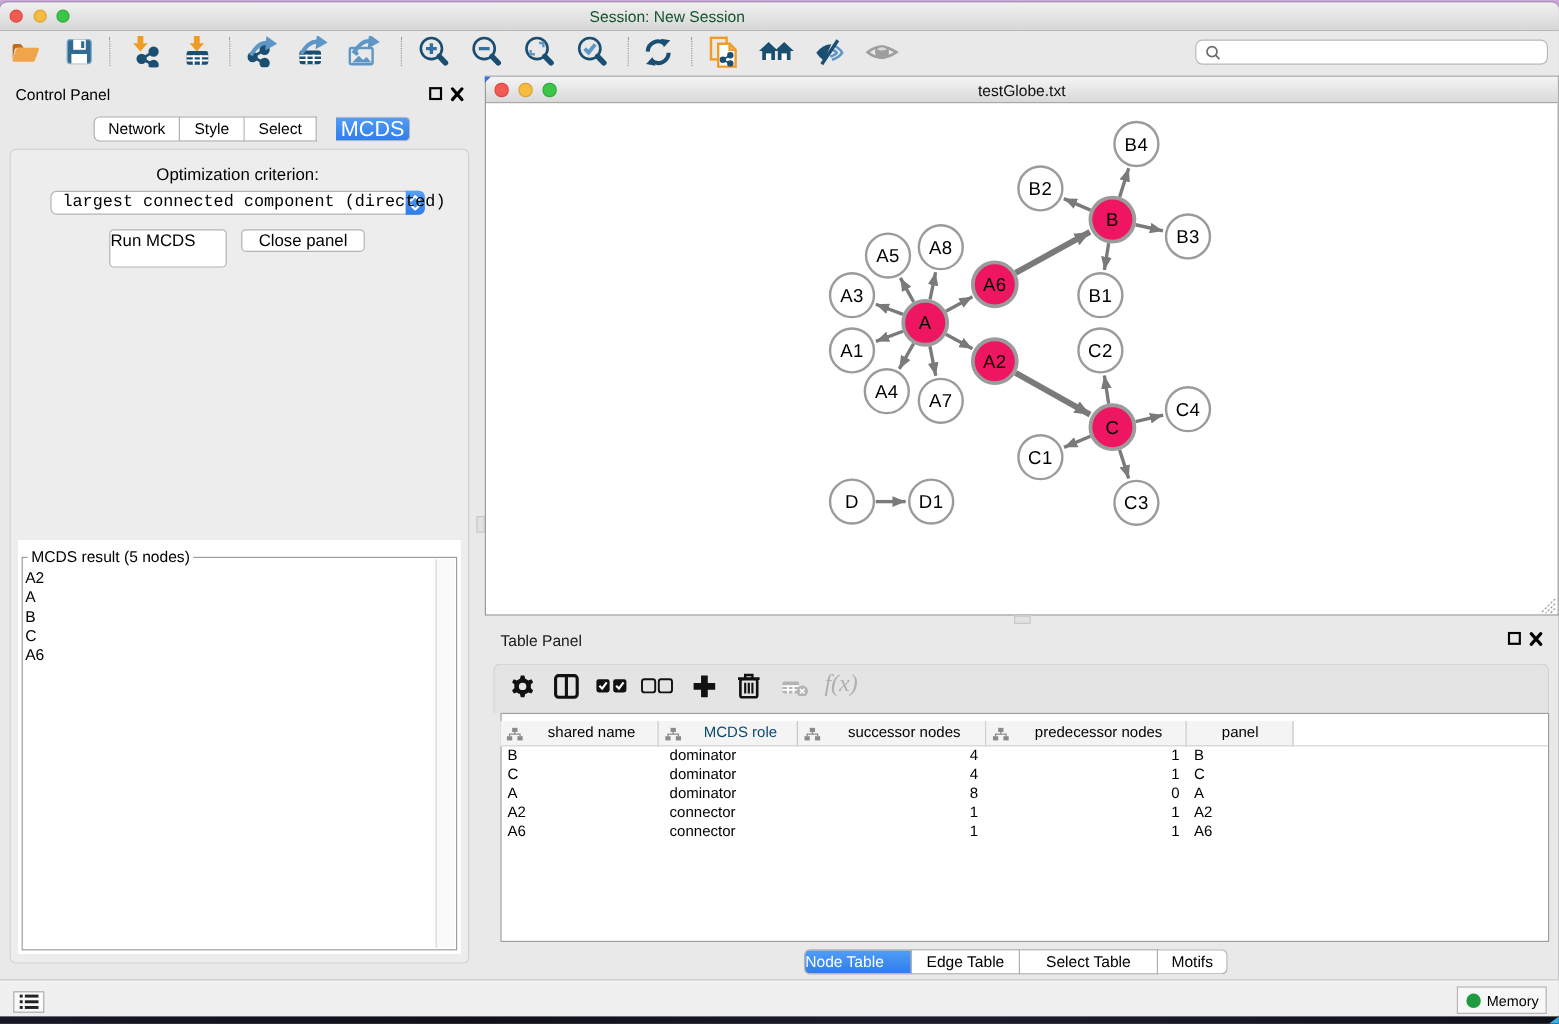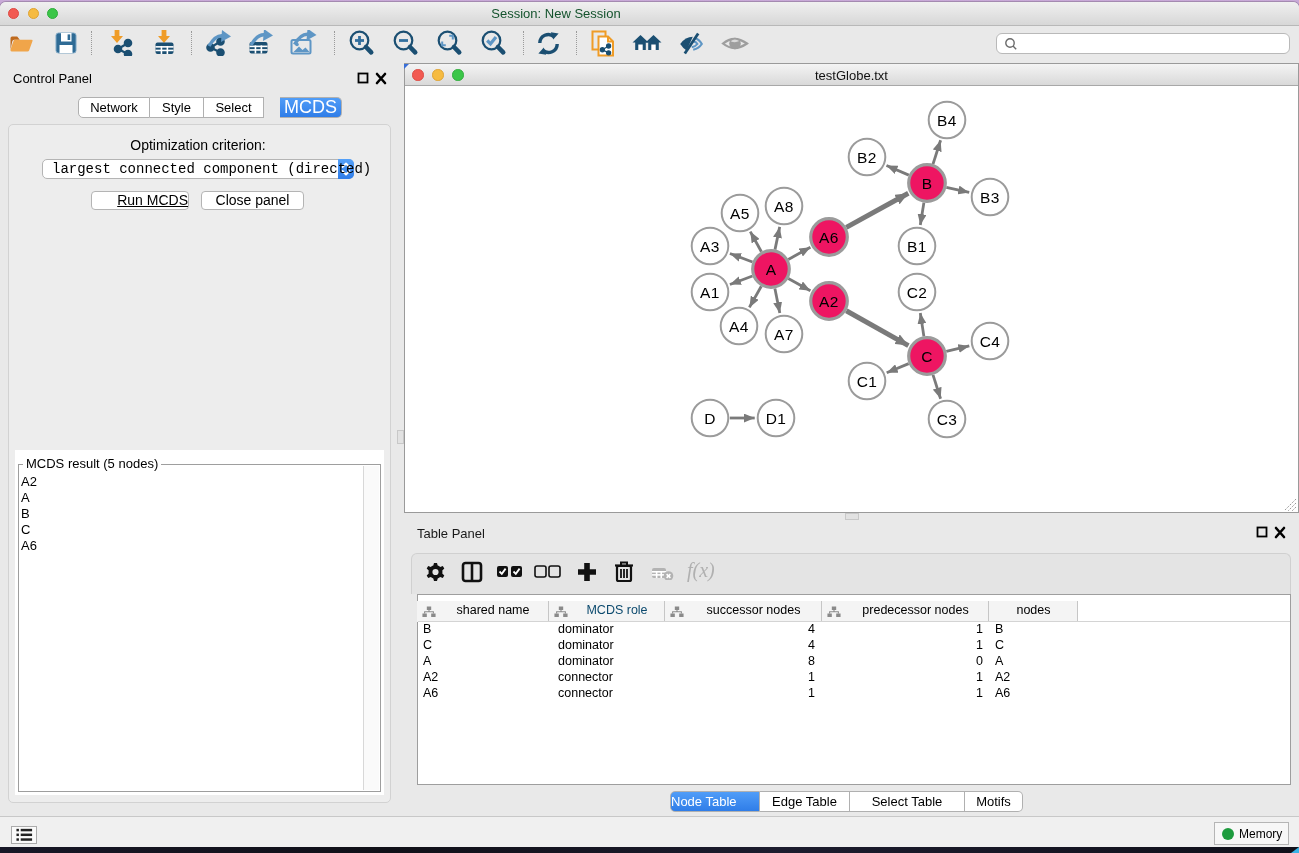--- a/index.html
+++ b/index.html
@@ -185,21 +185,21 @@
 <div style="position:absolute;left:150px;top:97px;width:54px;height:21px;background:#ffffff;color:#000;border:1px solid #b0b0b0;border-left:none;box-sizing:border-box;font-size:13px;text-align:center;line-height:19px;">Style</div>
 <div style="position:absolute;left:204px;top:97px;width:60px;height:21px;background:#ffffff;color:#000;border:1px solid #b0b0b0;border-left:none;box-sizing:border-box;font-size:13px;text-align:center;line-height:19px;">Select</div>
 <div style="position:absolute;left:264px;top:97px;width:62px;height:21px;background:linear-gradient(#509df8,#2f7de8);color:#fff;border:1px solid #b0b0b0;border-left:none;border-top-right-radius:5px;border-bottom-right-radius:5px;box-sizing:border-box;font-size:18px;text-align:center;line-height:19px;margin-left:16px;">MCDS</div>
 <div class="abs" style="left:30px;top:137px;width:336px;text-align:center;font-size:14px;">Optimization criterion:</div>
 <div class="abs" style="left:42px;top:159px;width:312px;height:20px;background:#fff;border:1px solid #b4b4b4;border-radius:5px;box-sizing:border-box;"></div>
 <div class="abs" style="left:338px;top:159px;width:16px;height:20px;background:linear-gradient(#55a1f9,#2e7ce8);border-radius:0 5px 5px 0;"></div>
 <svg class="abs" style="left:339px;top:161px" width="14" height="16" viewBox="0 0 14 16">
     <path d="M3.5,6 L7,2.5 L10.5,6 M3.5,10 L7,13.5 L10.5,10" fill="none" stroke="#fff" stroke-width="1.8" stroke-linejoin="round" stroke-linecap="round"></path>
   </svg>
 <div class="abs" style="left:52px;top:161px;font-size:14px;font-family:Liberation Mono, monospace;">largest connected component (directed)</div>
-<div class="abs" style="left:91px;top:191px;width:98px;height:19px;background:#fff;border:1px solid #b4b4b4;border-radius:4px;box-sizing:border-box;text-align:right;font-size:14px;line-height:17px;text-decoration:underline;">Run MCDS</div>
+<div class="abs" style="left:91px;top:191px;width:98px;height:32px;background:#fff;border:1px solid #b4b4b4;border-radius:4px;box-sizing:border-box;text-align:left;font-size:14px;line-height:17px;">Run MCDS</div>
 <div class="abs" style="left:201px;top:191px;width:103px;height:19px;background:#fff;border:1px solid #b4b4b4;border-radius:4px;box-sizing:border-box;text-align:center;font-size:14px;line-height:17px;">Close panel</div>
 
 <div class="abs" style="left:15px;top:450px;width:369px;height:345px;background:#fff;"></div>
 <div class="abs" style="left:18px;top:464px;width:363px;height:328px;border:1px solid #9e9e9e;box-sizing:border-box;"></div>
 <div class="abs" style="left:23px;top:456px;font-size:13px;background:#fff;padding:0 3px;">MCDS result (5 nodes)</div>
 <div class="abs" style="left:363px;top:466px;width:15px;height:324px;background:#fafafa;border-left:1px solid #d8d8d8;"></div>
 <div class="abs" style="left:21px;top:474px;font-size:13px;line-height:16px;">A2<br>A<br>B<br>C<br>A6</div>
 
 <div class="abs" style="left:404px;top:63px;width:895px;height:450px;border:1px solid #9a9a9a;background:#fff;box-sizing:border-box;"></div>
 <div class="abs" style="left:405px;top:64px;width:893px;height:22px;background:linear-gradient(#f4f4f4,#d9d9d9);border-bottom:1px solid #a8a8a8;box-sizing:border-box;"></div>
@@ -369,21 +369,21 @@
 <div style="position:absolute;left:687px;top:603px;width:133px;text-align:center;font-size:12.5px;color:#000;">successor nodes</div>
 <div style="position:absolute;left:822px;top:601px;width:167px;height:21px;background:#f4f4f4;border-right:1px solid #c6c6c6;box-sizing:border-box;"></div>
 <svg style="position:absolute;left:827px;top:606px" width="14" height="11.5" viewBox="0 0 16 13">
     <rect x="5.5" y="0.5" width="5" height="4" fill="#8a8a8a"></rect>
     <rect x="0.5" y="8.5" width="5" height="4" fill="#8a8a8a"></rect>
     <rect x="10.5" y="8.5" width="5" height="4" fill="#8a8a8a"></rect>
     <path d="M8,4.5 L8,6.5 M3,8.5 L3,6.5 L13,6.5 L13,8.5" fill="none" stroke="#8a8a8a" stroke-width="1.2"></path>
   </svg>
 <div style="position:absolute;left:844px;top:603px;width:143px;text-align:center;font-size:12.5px;color:#000;">predecessor nodes</div>
 <div style="position:absolute;left:989px;top:601px;width:89px;height:21px;background:#f4f4f4;border-right:1px solid #c6c6c6;box-sizing:border-box;"></div>
-<div style="position:absolute;left:989px;top:603px;width:89px;text-align:center;font-size:12.5px;color:#000;">nodes</div>
+<div style="position:absolute;left:989px;top:603px;width:89px;text-align:center;font-size:12.5px;color:#000;">panel</div>
 <div class="abs" style="left:418px;top:621px;width:872px;height:1px;background:#d4d4d4;"></div>
 <div style="position:absolute;left:423px;top:622px;font-size:12.5px;">B</div>
 <div style="position:absolute;left:558px;top:622px;font-size:12.5px;">dominator</div>
 <div style="position:absolute;left:665px;top:622px;width:150px;text-align:right;font-size:12.5px;">4</div>
 <div style="position:absolute;left:822px;top:622px;width:161px;text-align:right;font-size:12.5px;">1</div>
 <div style="position:absolute;left:995px;top:622px;font-size:12.5px;">B</div>
 <div style="position:absolute;left:423px;top:638px;font-size:12.5px;">C</div>
 <div style="position:absolute;left:558px;top:638px;font-size:12.5px;">dominator</div>
 <div style="position:absolute;left:665px;top:638px;width:150px;text-align:right;font-size:12.5px;">4</div>
 <div style="position:absolute;left:822px;top:638px;width:161px;text-align:right;font-size:12.5px;">1</div>

